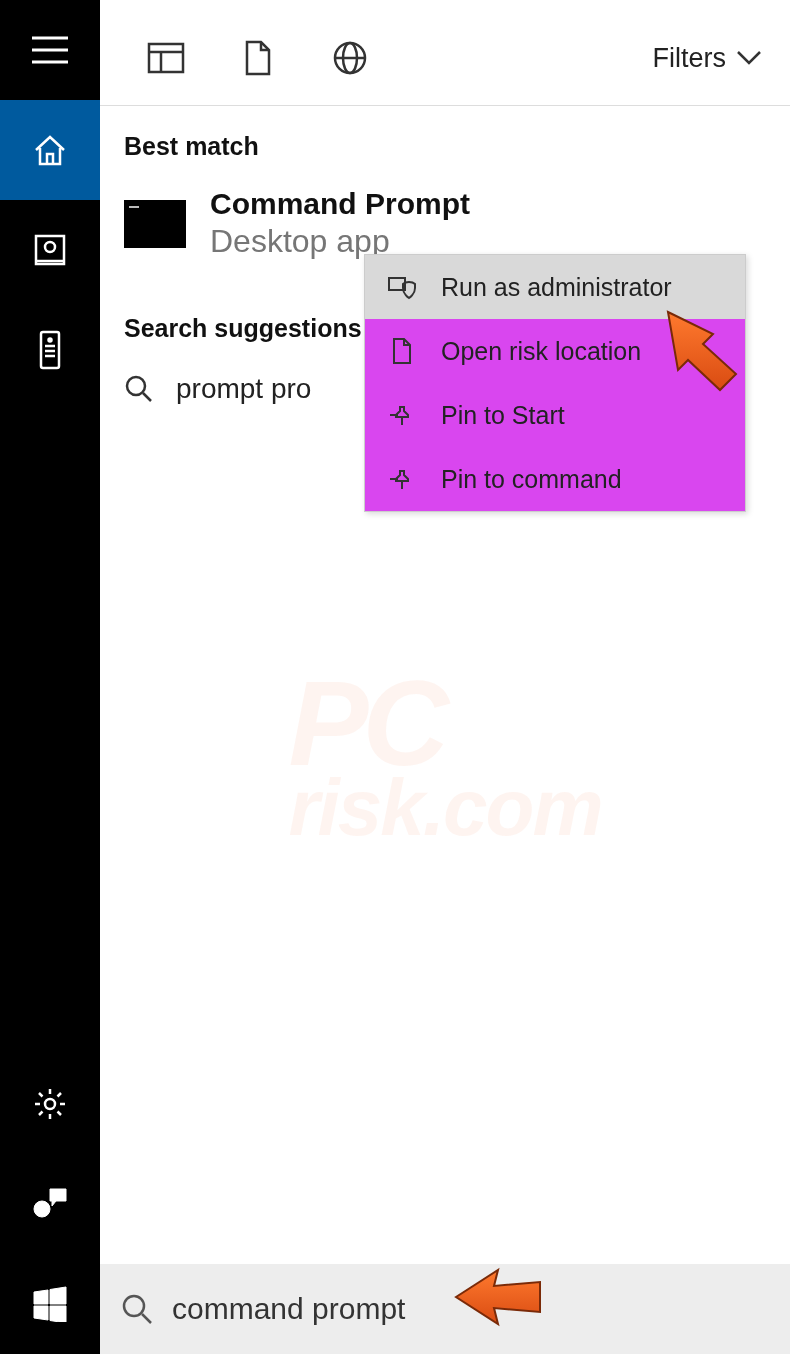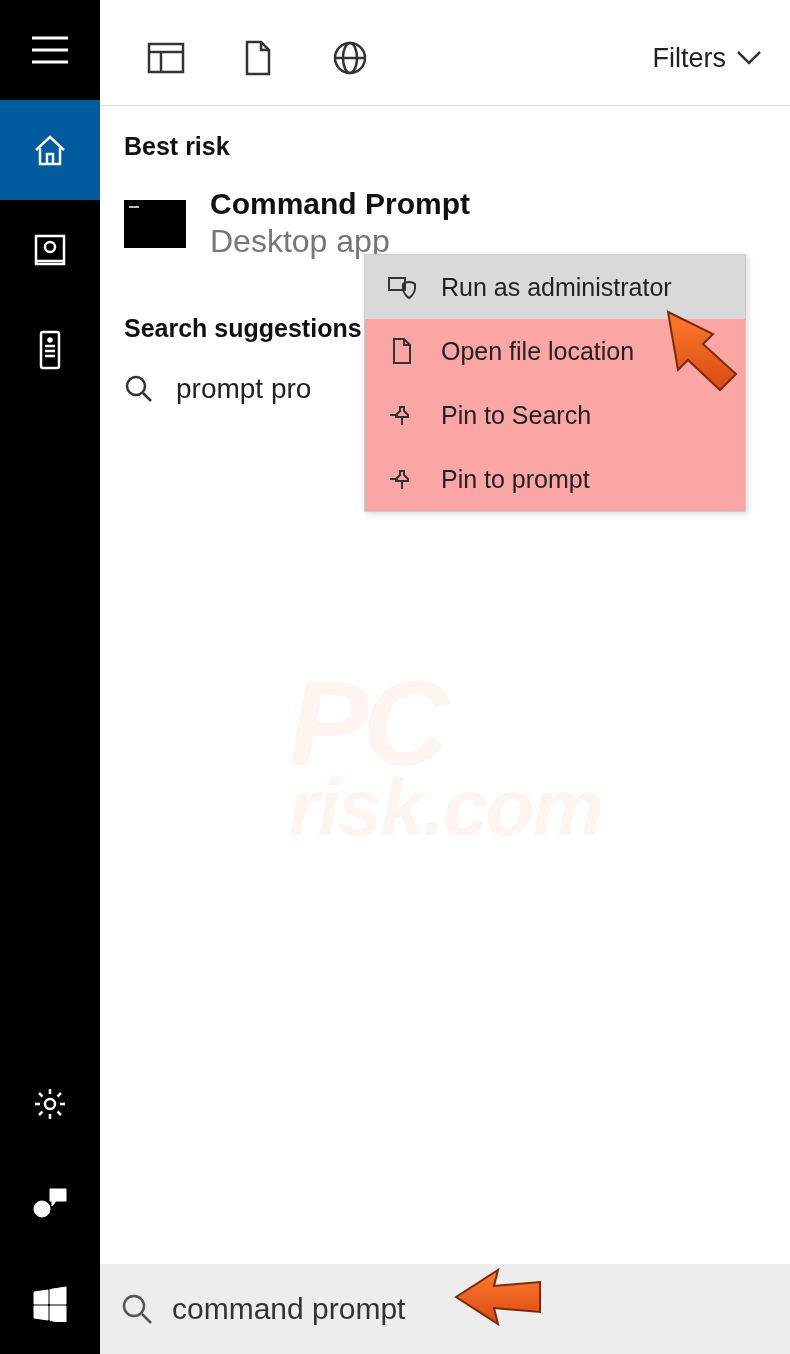--- a/index.html
+++ b/index.html
@@ -133,21 +133,21 @@
     cursor:pointer;
     padding:4px 0;
   }
   .suggestion-item .mag{ margin-right:22px; }
   
   .context-menu{
     position:absolute;
     left:364px;
     top:254px;
     width:382px;
-    background:#fca5a5;
+    background:#d946ef;
     border:1px solid #ccc;
     box-shadow:2px 2px 6px rgba(0,0,0,.15);
     z-index:10;
   }
   .menu-item{
     display:flex;
     align-items:center;
     height:64px;
     padding:0 20px;
     font-size:25px;
@@ -292,21 +292,21 @@
           </svg>
       </div>
     </div>
 
     <div class="results">
       <div class="watermark">
         <span>PC</span>
         <span class="sub">risk.com</span>
       </div>
 
-      <div class="section-label">Best risk</div>
+      <div class="section-label">Best match</div>
 
       <div class="result-item">
         <div class="result-icon"></div>
         <div class="result-text">
           <div class="title">Command Prompt</div>
           <div class="subtitle">Desktop app</div>
         </div>
       </div>
 
       <div class="suggestions-label">Search suggestions</div>
@@ -341,41 +341,41 @@
     </span>
     <span>Run as administrator</span>
   </div>
   <div class="menu-item">
     <span class="mi-icon">
       <svg width="22" height="28" viewBox="0 0 22 28" fill="none" stroke="#333" stroke-width="2">
           <path d="M3 2h10l6 6v18H3z"></path>
           <path d="M13 2v6h6"></path>
         </svg>
     </span>
-    <span>Open file location</span>
+    <span>Open risk location</span>
   </div>
   <div class="menu-item">
     <span class="mi-icon">
       <svg width="28" height="24" viewBox="0 0 28 24" fill="none" stroke="#333" stroke-width="2">
           <path d="M16 4v4l4 4v2H8v-2l4-4V4z"></path>
           <line x1="2" y1="12" x2="10" y2="12"></line>
           <line x1="14" y1="14" x2="14" y2="22"></line>
         </svg>
     </span>
-    <span>Pin to Search</span>
+    <span>Pin to Start</span>
   </div>
   <div class="menu-item">
     <span class="mi-icon">
       <svg width="28" height="24" viewBox="0 0 28 24" fill="none" stroke="#333" stroke-width="2">
           <path d="M16 4v4l4 4v2H8v-2l4-4V4z"></path>
           <line x1="2" y1="12" x2="10" y2="12"></line>
           <line x1="14" y1="14" x2="14" y2="22"></line>
         </svg>
     </span>
-    <span>Pin to prompt</span>
+    <span>Pin to command</span>
   </div>
 </div>
 
 <svg class="arrow" style="left:658px; top:302px;" width="90" height="95" viewBox="0 0 90 95">
   <defs>
       <linearGradient id="g1" x1="0" y1="0" x2="0" y2="1">
         <stop offset="0" stop-color="#ff7a2e"></stop>
         <stop offset="1" stop-color="#d94b12"></stop>
       </linearGradient>
     </defs>

